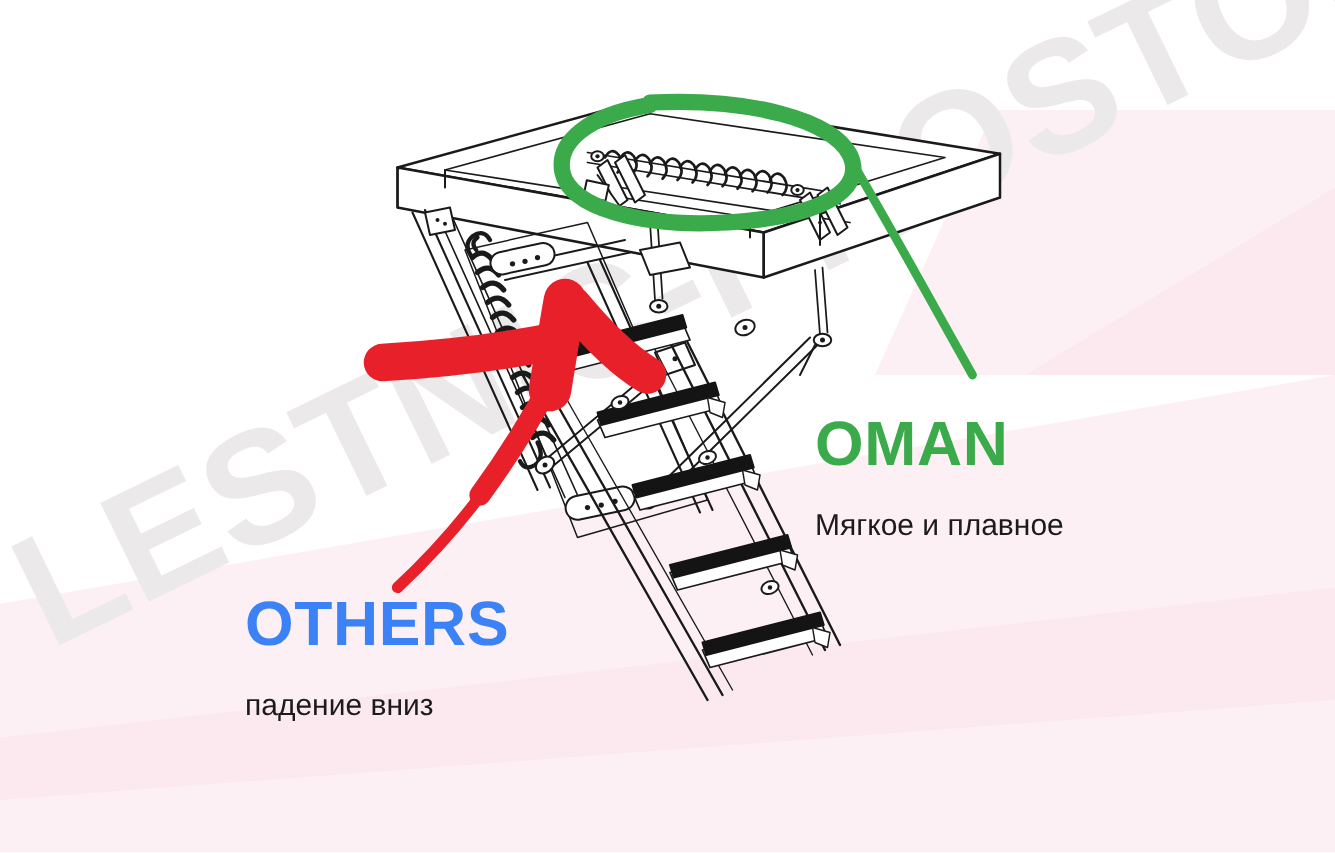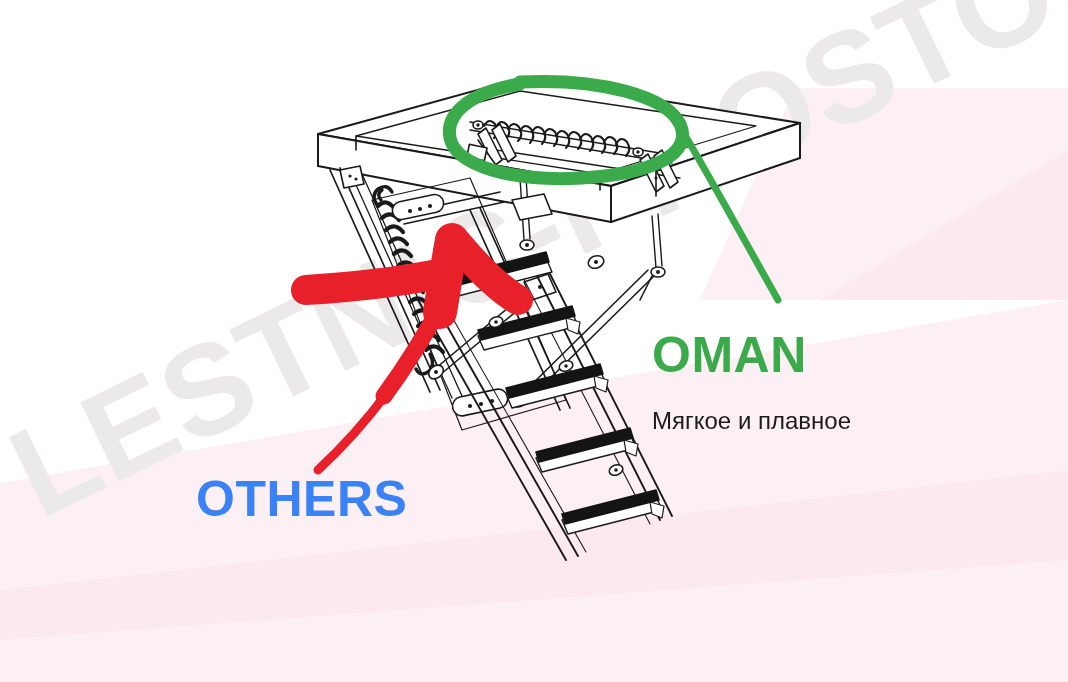--- a/index.html
+++ b/index.html
@@ -304,17 +304,18 @@
 
   <div id="text-layer" class="layer">
 
     <div class="label-block" id="oman-block">
       <div class="brand-heading green">OMAN</div>
       <div class="desc-line">Мягкое и плавное</div>
     </div>
 
     <div class="label-block" id="others-block">
       <div class="brand-heading red">OTHERS</div>
+      <div class="desc-line">падение вниз</div>
     </div>
 
   </div>
 
 </div>
 
 </body></html>

